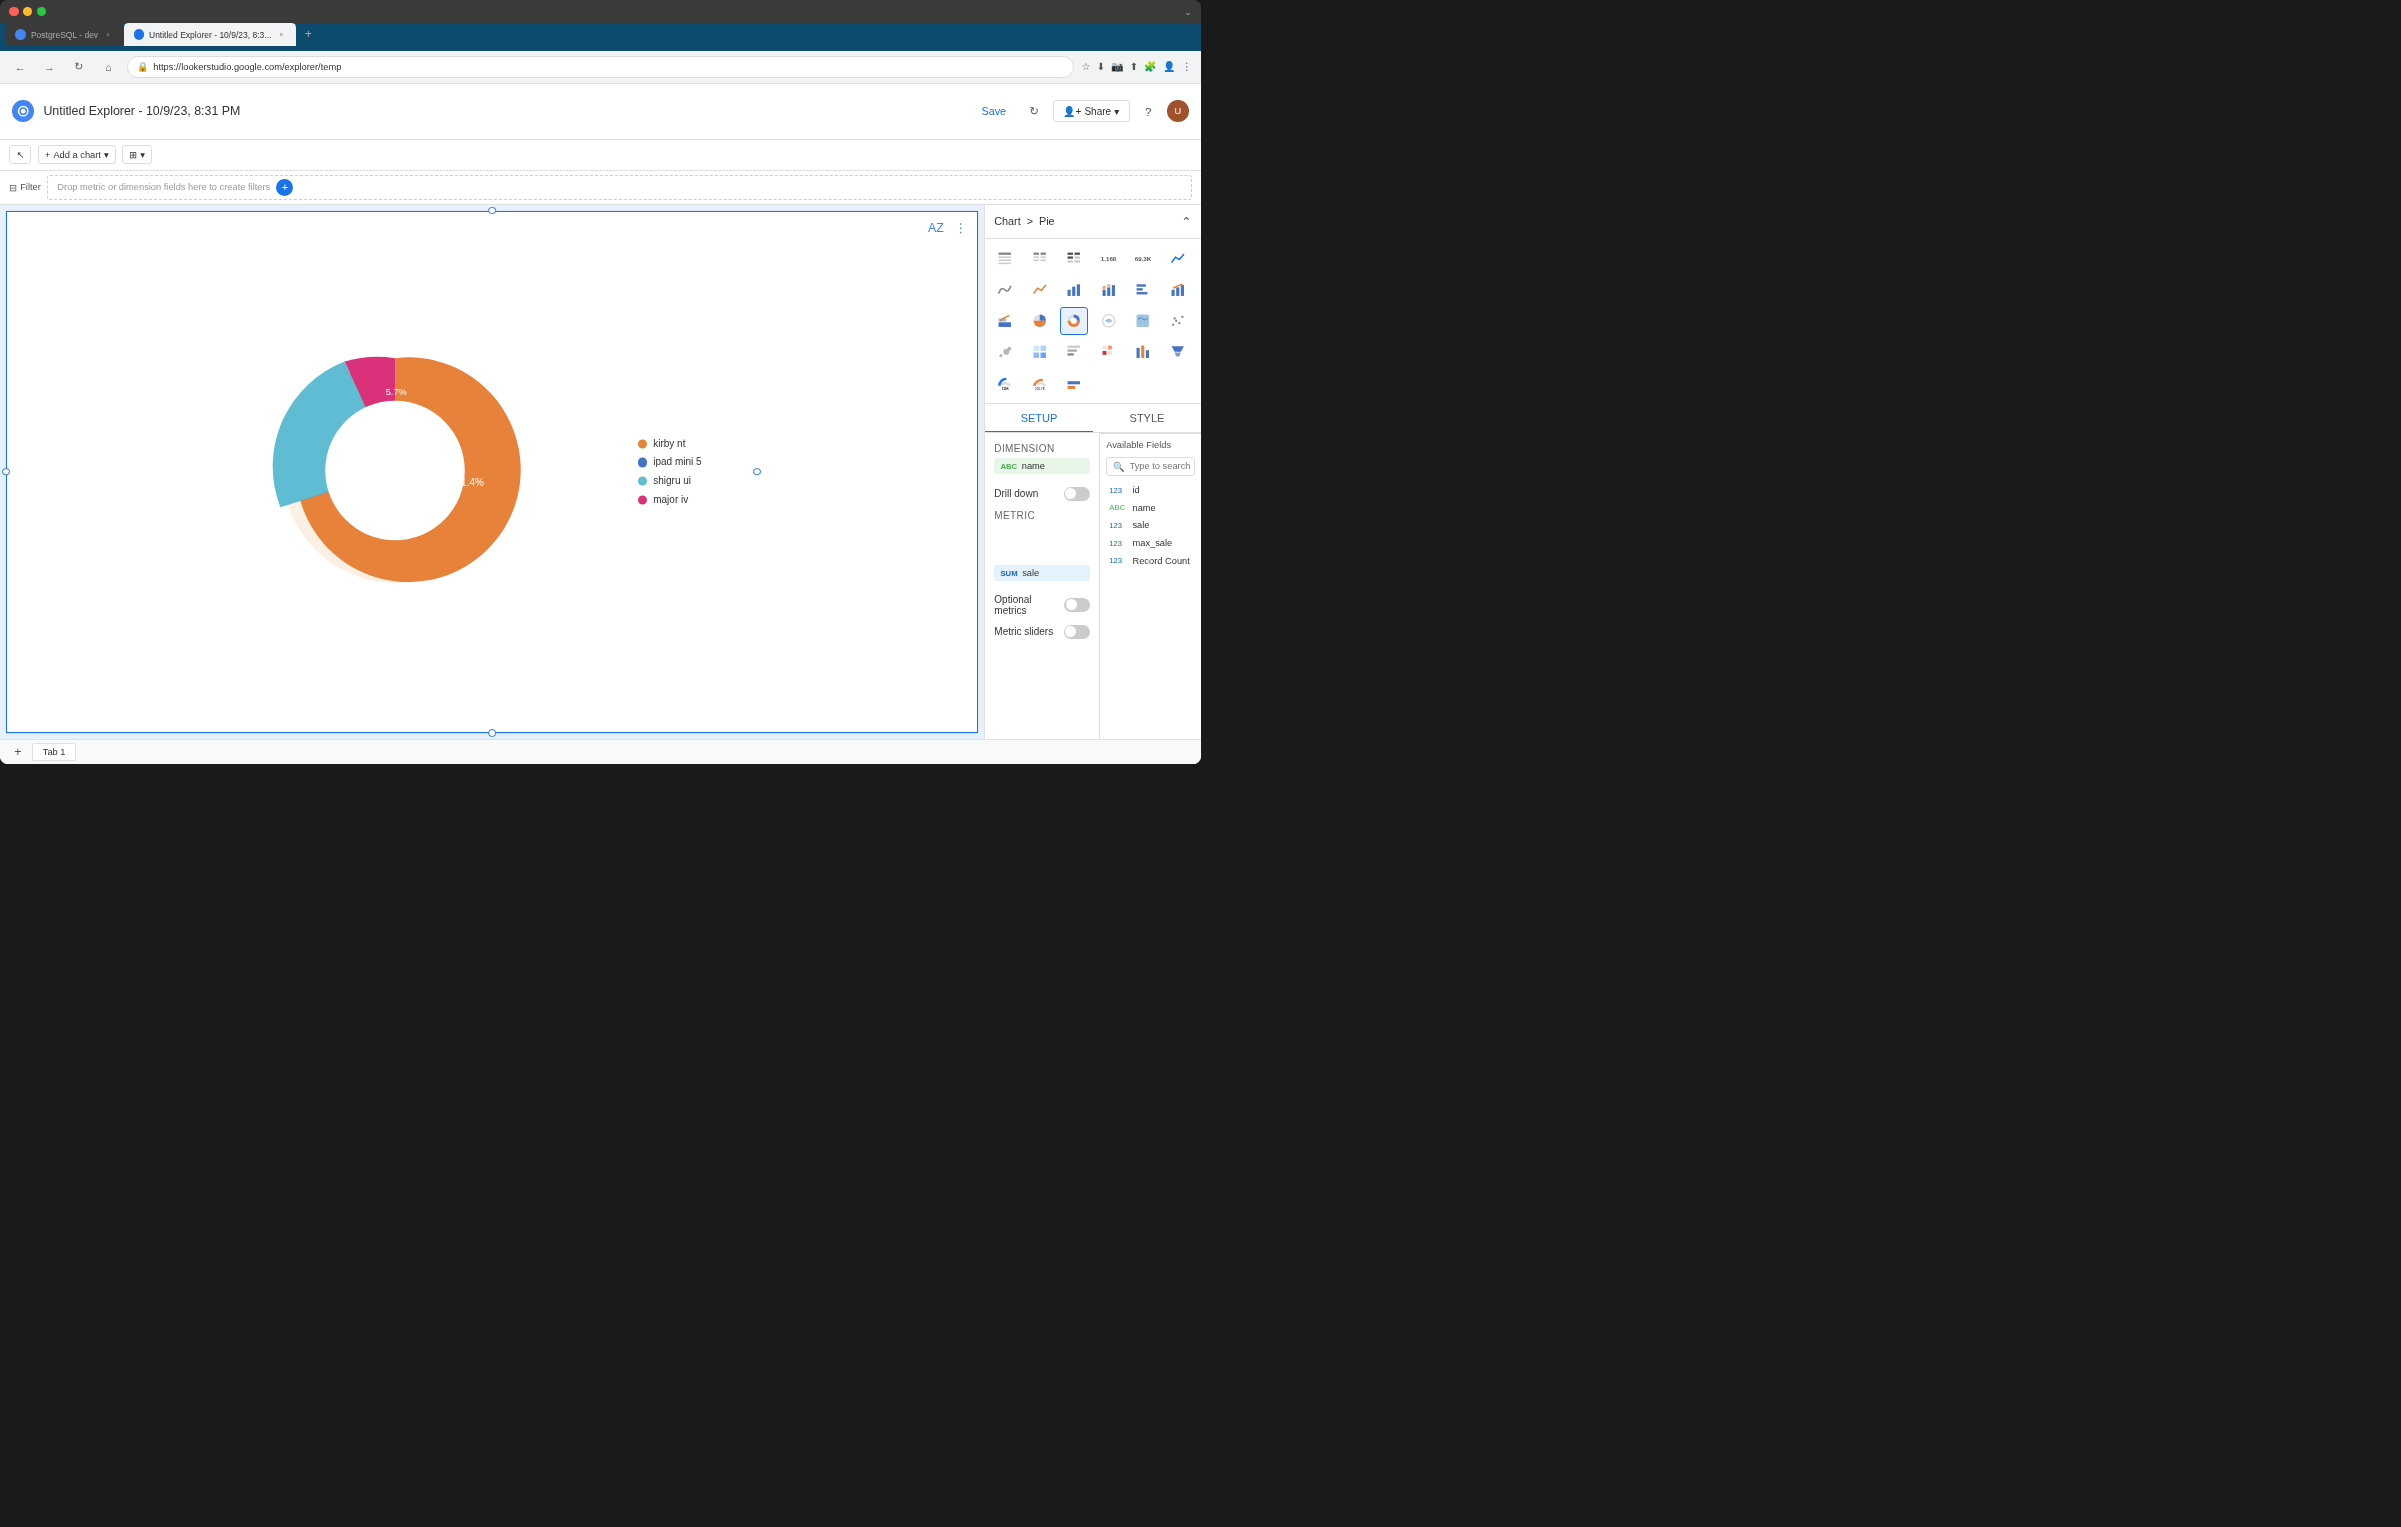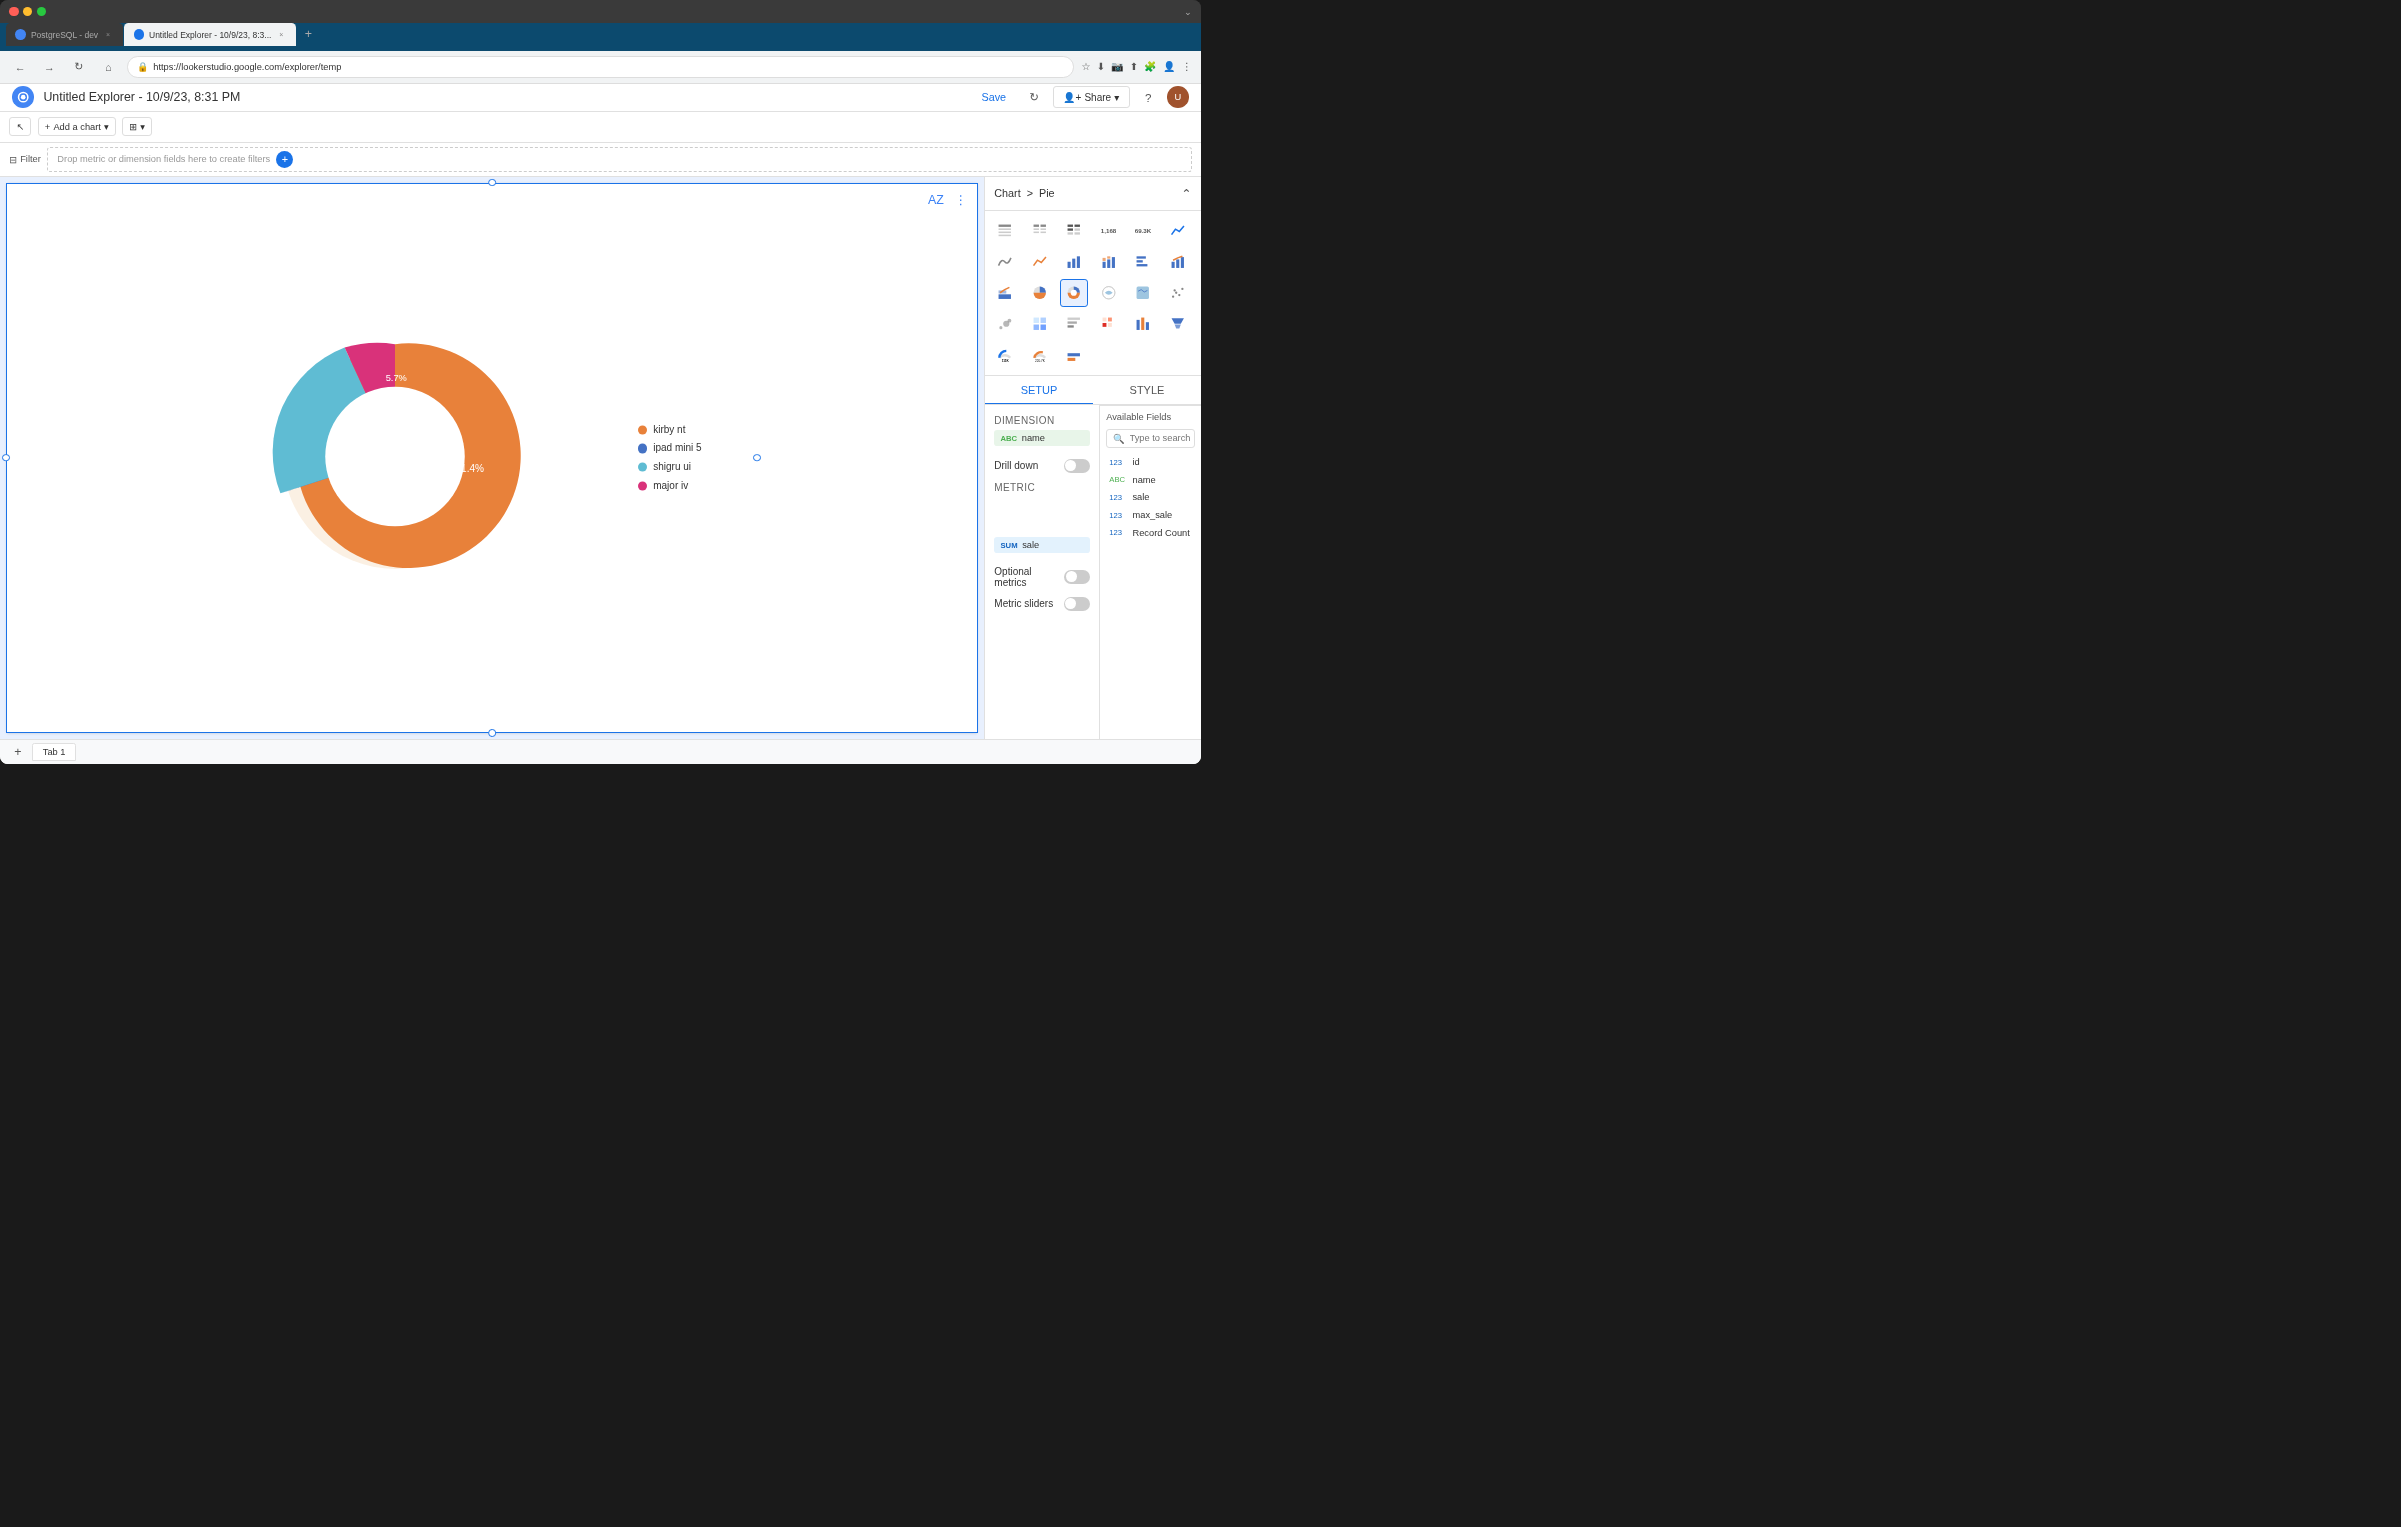--- a/index.html
+++ b/index.html
@@ -24,21 +24,21 @@
     .chevron-down { color: #aaa; font-size: 9.3px; margin-left: auto; }
 
     .address-bar { height: 32.5px; background: #f1f3f4; display: flex; align-items: center; padding: 0 9.3px; gap: 7.7px; border-bottom: 0.8px solid #ddd; }
     .nav-btn { width: 21.7px; height: 21.7px; display: flex; align-items: center; justify-content: center; color: #555; font-size: 10.8px; cursor: pointer; border-radius: 50%; }
     .address-input { flex: 1; height: 21.7px; background: white; border: 0.8px solid #ddd; border-radius: 10.8px; display: flex; align-items: center; padding: 0 9.3px; font-size: 9.3px; color: #333; gap: 4.6px; }
     .address-icons { display: flex; gap: 6.2px; align-items: center; }
     .addr-icon { color: #555; font-size: 10px; cursor: pointer; }
 
     
     .app-content { flex: 1; background: white; display: flex; flex-direction: column; overflow: hidden; }
-    .app-header { height: 28px; background: white; border-bottom: 0.8px solid #e0e0e0; display: flex; align-items: center; padding: 0 12.4px; gap: 9.3px; }
+    .app-header { height: 56px; background: white; border-bottom: 0.8px solid #e0e0e0; display: flex; align-items: center; padding: 0 12.4px; gap: 9.3px; }
     .app-logo { width: 21.7px; height: 21.7px; background: #4285f4; border-radius: 50%; display: flex; align-items: center; justify-content: center; color: white; font-size: 10.8px; }
     .app-title { font-size: 12.4px; color: #333; flex: 1; }
     .header-actions { display: flex; align-items: center; gap: 6.2px; }
     .save-btn { background: none; border: none; color: #1a73e8; font-size: 10.8px; cursor: pointer; padding: 4.6px 9.3px; border-radius: 3.1px; }
     .icon-btn { width: 25px; height: 25px; display: flex; align-items: center; justify-content: center; cursor: pointer; border-radius: 50%; color: #555; font-size: 11.6px; }
     .share-btn { display: flex; align-items: center; gap: 3.1px; padding: 4.6px 9.3px; border: 0.8px solid #ddd; border-radius: 3.1px; font-size: 10px; color: #333; cursor: pointer; }
     .avatar { width: 21.7px; height: 21.7px; border-radius: 50%; background: #a0522d; display: flex; align-items: center; justify-content: center; color: white; font-size: 9.3px; }
 
     .toolbar { height: 31px; background: white; border-bottom: 0.8px solid #e0e0e0; display: flex; align-items: center; padding: 0 9.3px; gap: 6.2px; }
     .tool-btn { display: flex; align-items: center; gap: 3.1px; padding: 3.1px 6.2px; border: 0.8px solid #ddd; border-radius: 3.1px; font-size: 9.3px; color: #333; cursor: pointer; }

